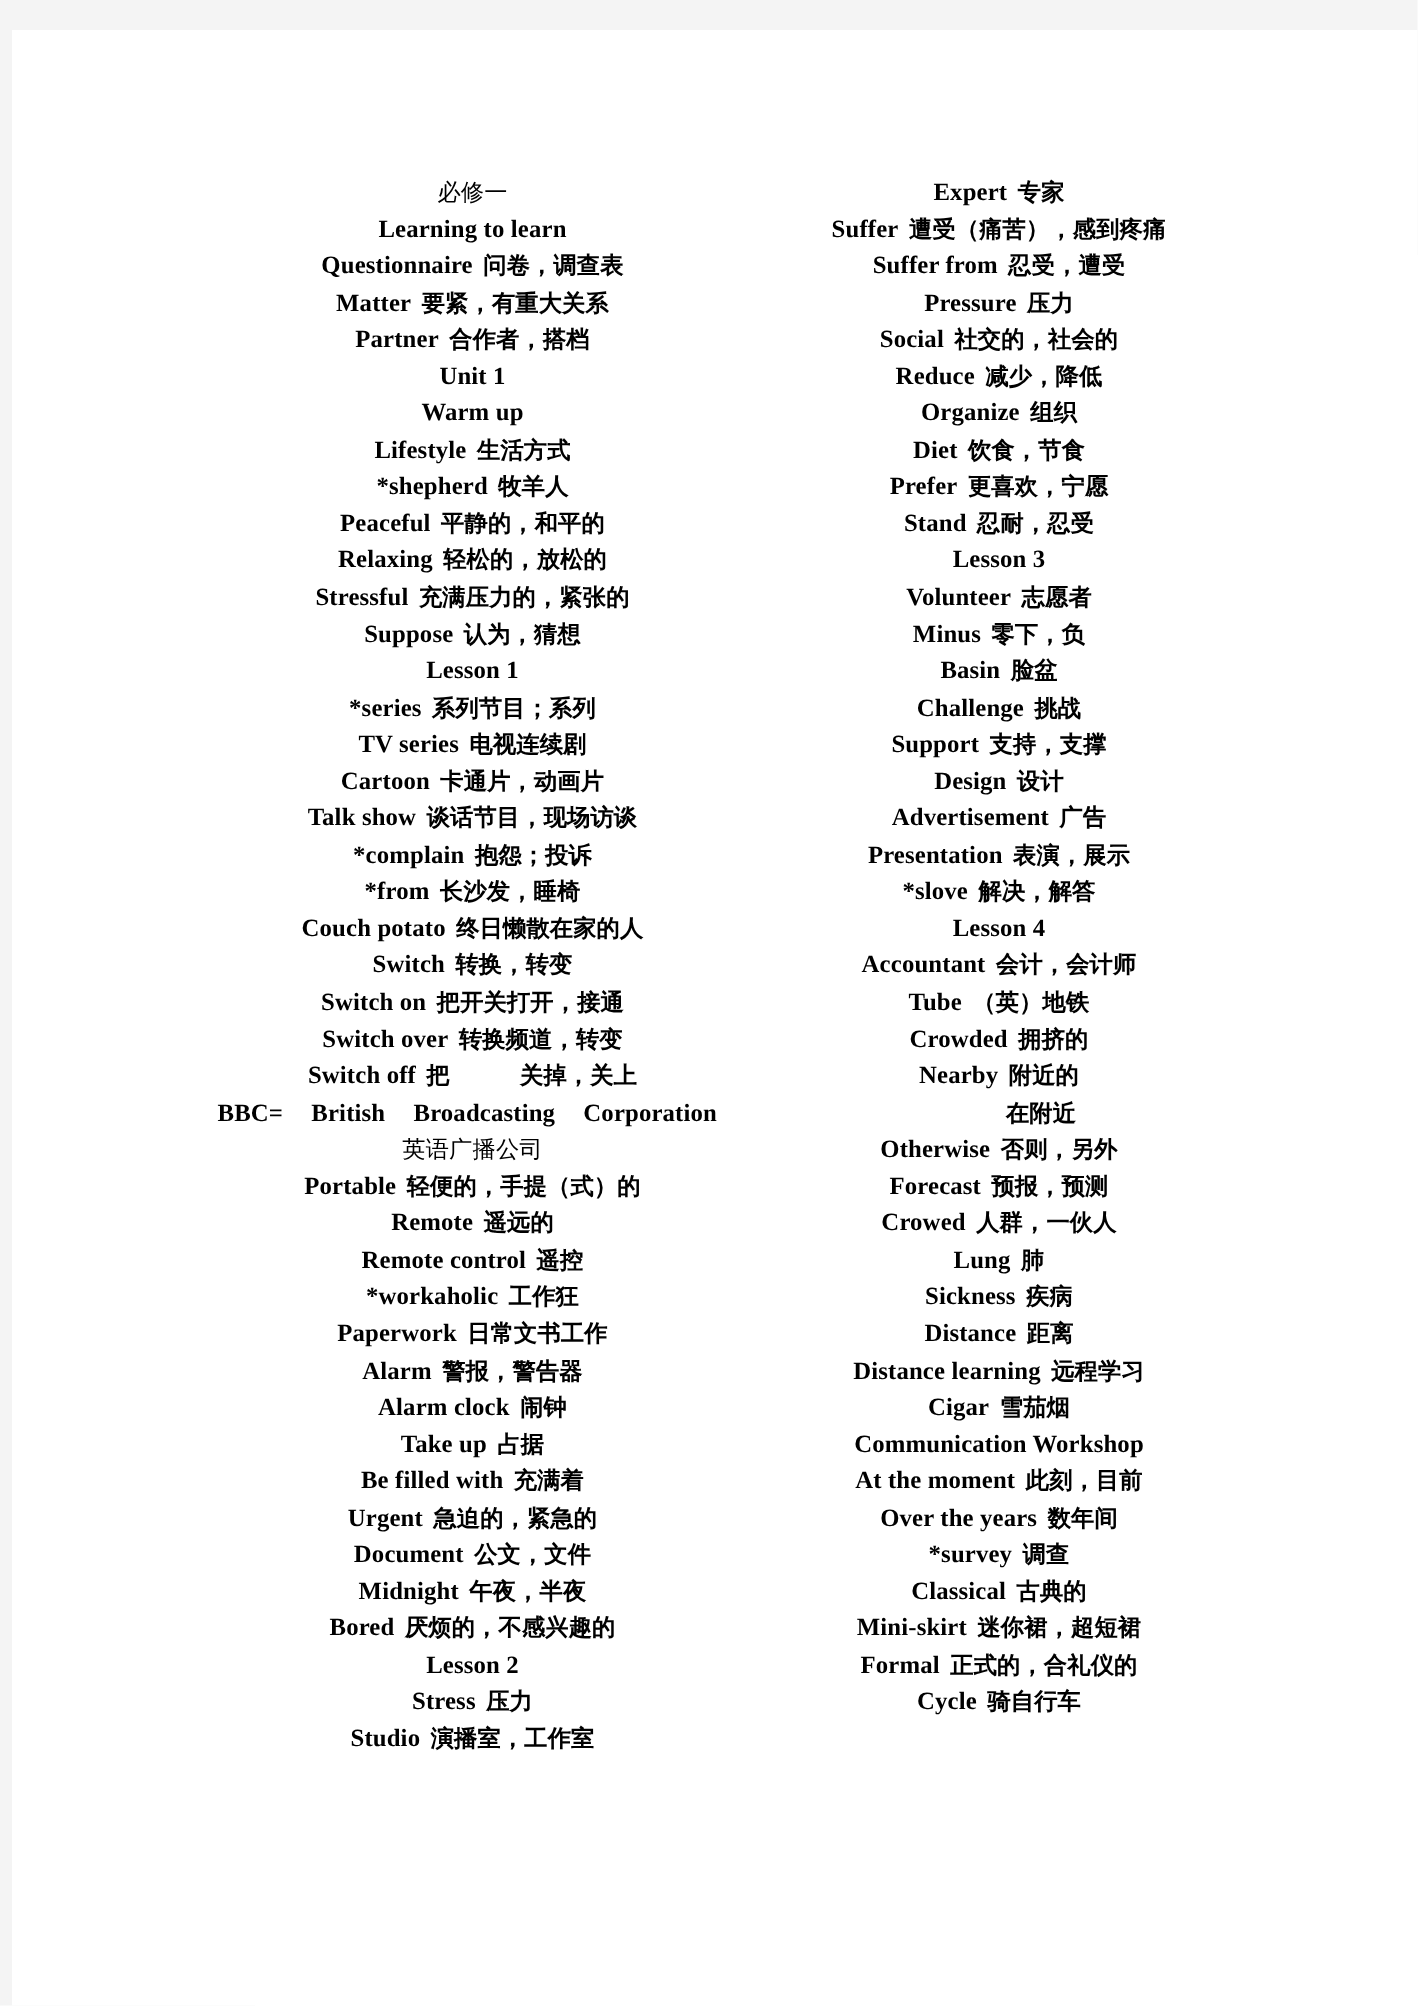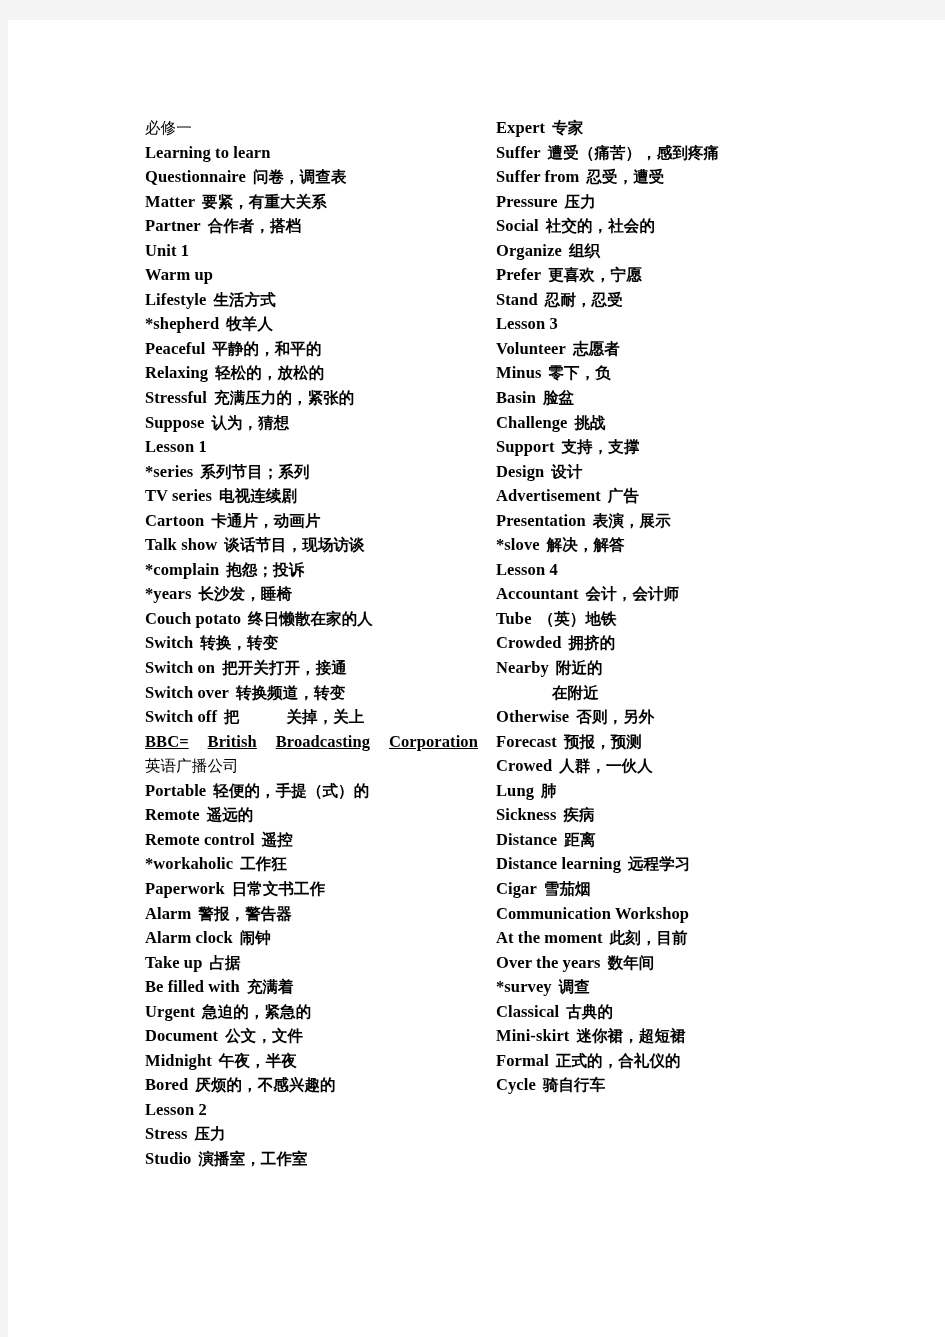--- a/index.html
+++ b/index.html
@@ -32,20 +32,21 @@
     position: absolute;
     left: 0;
     top: 0;
     width: 937px;
     height: 1317px;
   }
   .col {
     position: absolute;
     top: 96px;
     width: 340px;
+    text-align: center;
   }
   .col-left  { left: 137px; }
   .col-right { left: 488px; }
 
   .entry {
     height: 24.55px;
     line-height: 24.55px;
     font-size: 16.5px;
     font-weight: bold;
     color: #000000;
@@ -59,21 +60,21 @@
     font-weight: normal;
   }
 
   
   .entry.justify {
     display: flex;
     justify-content: space-between;
     width: 333px;
     white-space: nowrap;
   }
-  .entry.justify > span { display: inline-block; text-decoration: underline; }
+  .entry.justify > span { display: inline-block; }
 
   
   .entry.indent {
     padding-left: 56px;
   }
 
   .entry .en {
     font-family: "Liberation Serif", "DejaVu Serif", serif;
     font-weight: bold;
   }
@@ -105,21 +106,21 @@
         <div class="entry"><span class="en">Peaceful</span><span class="sp"></span><span class="cn">平静的，和平的</span></div>
         <div class="entry"><span class="en">Relaxing</span><span class="sp"></span><span class="cn">轻松的，放松的</span></div>
         <div class="entry"><span class="en">Stressful</span><span class="sp"></span><span class="cn">充满压力的，紧张的</span></div>
         <div class="entry"><span class="en">Suppose</span><span class="sp"></span><span class="cn">认为，猜想</span></div>
         <div class="entry"><span class="en">Lesson 1</span></div>
         <div class="entry"><span class="en">*series</span><span class="sp"></span><span class="cn">系列节目；系列</span></div>
         <div class="entry"><span class="en">TV series</span><span class="sp"></span><span class="cn">电视连续剧</span></div>
         <div class="entry"><span class="en">Cartoon</span><span class="sp"></span><span class="cn">卡通片，动画片</span></div>
         <div class="entry"><span class="en">Talk show</span><span class="sp"></span><span class="cn">谈话节目，现场访谈</span></div>
         <div class="entry"><span class="en">*complain</span><span class="sp"></span><span class="cn">抱怨；投诉</span></div>
-        <div class="entry"><span class="en">*years</span><span class="sp"></span><span class="cn">长沙发，睡椅</span></div>
+        <div class="entry"><span class="en">*from</span><span class="sp"></span><span class="cn">长沙发，睡椅</span></div>
         <div class="entry"><span class="en">Couch potato</span><span class="sp"></span><span class="cn">终日懒散在家的人</span></div>
         <div class="entry"><span class="en">Switch</span><span class="sp"></span><span class="cn">转换，转变</span></div>
         <div class="entry"><span class="en">Switch on</span><span class="sp"></span><span class="cn">把开关打开，接通</span></div>
         <div class="entry"><span class="en">Switch over</span><span class="sp"></span><span class="cn">转换频道，转变</span></div>
         <div class="entry"><span class="en">Switch off</span><span class="sp"></span><span class="cn">把　　　关掉，关上</span></div>
         <div class="entry justify">
           <span class="en">BBC=</span>
           <span class="en">British</span>
           <span class="en">Broadcasting</span>
           <span class="en">Corporation</span>
@@ -141,21 +142,23 @@
         <div class="entry"><span class="en">Lesson 2</span></div>
         <div class="entry"><span class="en">Stress</span><span class="sp"></span><span class="cn">压力</span></div>
         <div class="entry"><span class="en">Studio</span><span class="sp"></span><span class="cn">演播室，工作室</span></div>
       </div>
     <div class="col col-right">
         <div class="entry"><span class="en">Expert</span><span class="sp"></span><span class="cn">专家</span></div>
         <div class="entry"><span class="en">Suffer</span><span class="sp"></span><span class="cn">遭受（痛苦），感到疼痛</span></div>
         <div class="entry"><span class="en">Suffer from</span><span class="sp"></span><span class="cn">忍受，遭受</span></div>
         <div class="entry"><span class="en">Pressure</span><span class="sp"></span><span class="cn">压力</span></div>
         <div class="entry"><span class="en">Social</span><span class="sp"></span><span class="cn">社交的，社会的</span></div>
+        <div class="entry"><span class="en">Reduce</span><span class="sp"></span><span class="cn">减少，降低</span></div>
         <div class="entry"><span class="en">Organize</span><span class="sp"></span><span class="cn">组织</span></div>
+        <div class="entry"><span class="en">Diet</span><span class="sp"></span><span class="cn">饮食，节食</span></div>
         <div class="entry"><span class="en">Prefer</span><span class="sp"></span><span class="cn">更喜欢，宁愿</span></div>
         <div class="entry"><span class="en">Stand</span><span class="sp"></span><span class="cn">忍耐，忍受</span></div>
         <div class="entry"><span class="en">Lesson 3</span></div>
         <div class="entry"><span class="en">Volunteer</span><span class="sp"></span><span class="cn">志愿者</span></div>
         <div class="entry"><span class="en">Minus</span><span class="sp"></span><span class="cn">零下，负</span></div>
         <div class="entry"><span class="en">Basin</span><span class="sp"></span><span class="cn">脸盆</span></div>
         <div class="entry"><span class="en">Challenge</span><span class="sp"></span><span class="cn">挑战</span></div>
         <div class="entry"><span class="en">Support</span><span class="sp"></span><span class="cn">支持，支撑</span></div>
         <div class="entry"><span class="en">Design</span><span class="sp"></span><span class="cn">设计</span></div>
         <div class="entry"><span class="en">Advertisement</span><span class="sp"></span><span class="cn">广告</span></div>

